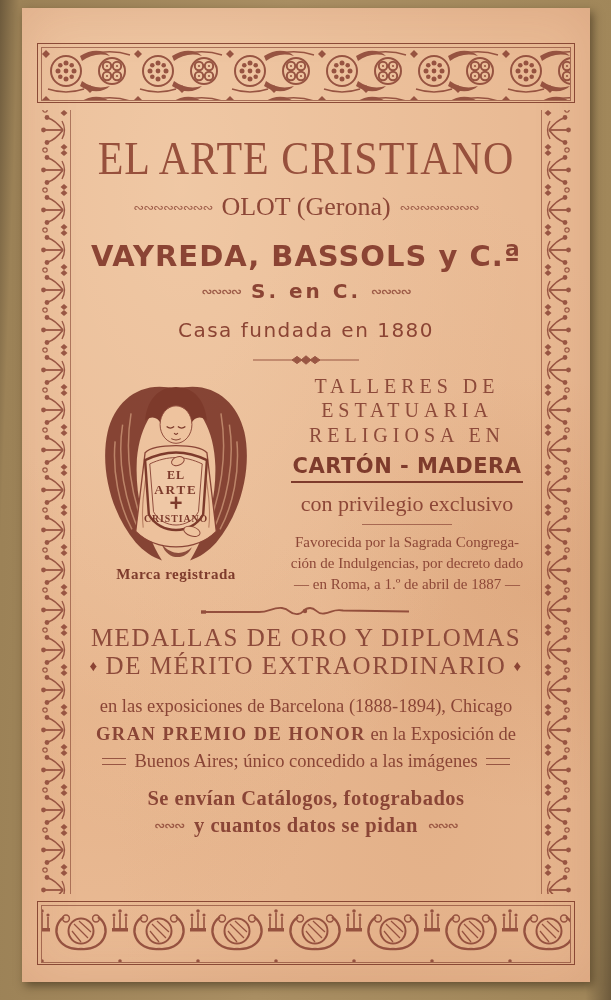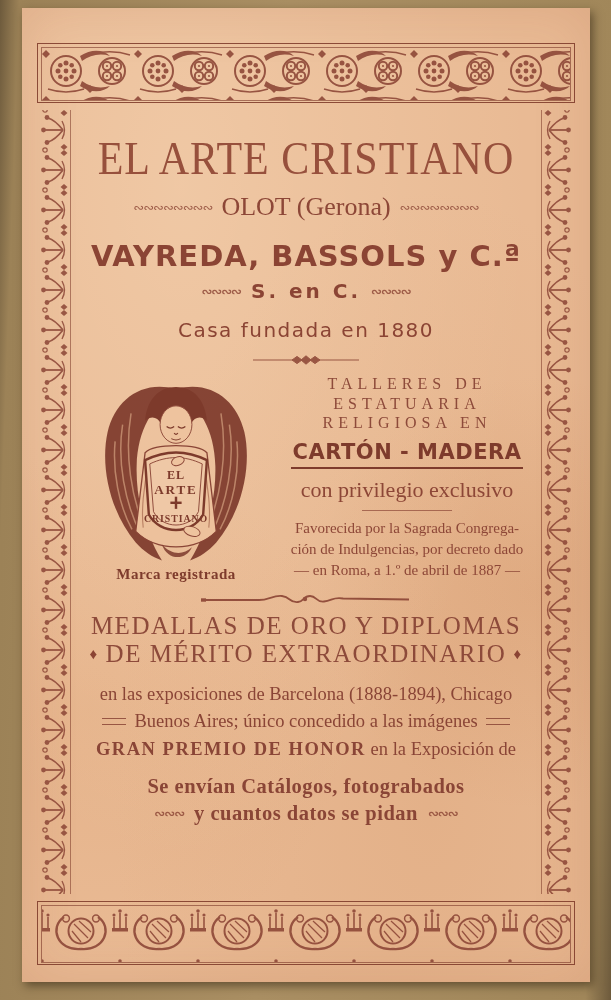--- a/index.html
+++ b/index.html
@@ -46,21 +46,21 @@
   .company-type-row{margin-top:6px;display:flex;align-items:center;justify-content:center;gap:10px;
     font-family:"DejaVu Sans",sans-serif;font-weight:bold;font-size:20px;letter-spacing:3px;color:#8b4434;}
   .founded{margin-top:15px;font-family:"DejaVu Sans",sans-serif;font-size:20px;letter-spacing:1.5px;color:#8b4434;}
   .diamond-div{margin:12px auto 4px;display:block;}
 
   .two-col{display:flex;margin-top:2px;align-items:flex-start;}
   .emblem-col{width:202px;flex:none;text-align:center;}
   .emblem-col svg{display:block;margin:4px auto 0;}
   .trademark{font-size:15px;font-weight:bold;color:#7e3b2c;margin-top:0;letter-spacing:.5px;}
   .work-col{flex:1;padding-top:4px;min-width:0;}
-  .work-line{font-size:16px;letter-spacing:5px;line-height:1.22;color:#8d4a3a;white-space:nowrap;}
+  .work-line{font-size:20px;letter-spacing:5px;line-height:1.22;color:#8d4a3a;white-space:nowrap;}
   .material{
     display:inline-block;margin-top:7px;font-family:"DejaVu Sans",sans-serif;font-weight:bold;
     font-size:21px;letter-spacing:.5px;color:#7e3b2c;border-bottom:2px solid #7e3b2c;padding:0 2px 3px;white-space:nowrap;
   }
   .privilege{margin-top:8px;font-size:22px;color:#8d4737;}
   .privilege-rule{width:90px;border-top:1px solid rgba(141,71,55,.7);margin:7px auto 0;}
   .decree{margin-top:7px;font-size:15px;line-height:1.4;color:#8d4737;}
   .decree span{display:block;white-space:nowrap;}
 
   .scroll-div{display:block;margin:8px auto 0;}
@@ -270,22 +270,22 @@
         </g>
       </svg>
 
       <div class="medals">
         <div class="medals-l1">MEDALLAS DE ORO Y DIPLOMAS</div>
         <div class="medals-l2"><span class="diamond-orn">♦</span><span>DE MÉRITO EXTRAORDINARIO</span><span class="diamond-orn">♦</span></div>
       </div>
 
       <div class="expo">
         <div class="row">en las exposiciones de Barcelona (1888-1894), Chicago</div>
+        <div class="row"><strong>GRAN PREMIO DE HONOR</strong><span> en la Exposición de</span></div>
         <div class="row"><span class="drule"></span><span>Buenos Aires; único concedido a las imágenes</span><span class="drule"></span></div>
-        <div class="row"><strong>GRAN PREMIO DE HONOR</strong><span> en la Exposición de</span></div>
       </div>
 
       <div class="catalog">
         <div class="catalog-l1">Se envían Catálogos, fotograbados</div>
         <div class="catalog-l2">
           <span class="flourish">∾∾∾</span>
           <span>y cuantos datos se pidan</span>
           <span class="flourish">∾∾∾</span>
         </div>
       </div>

